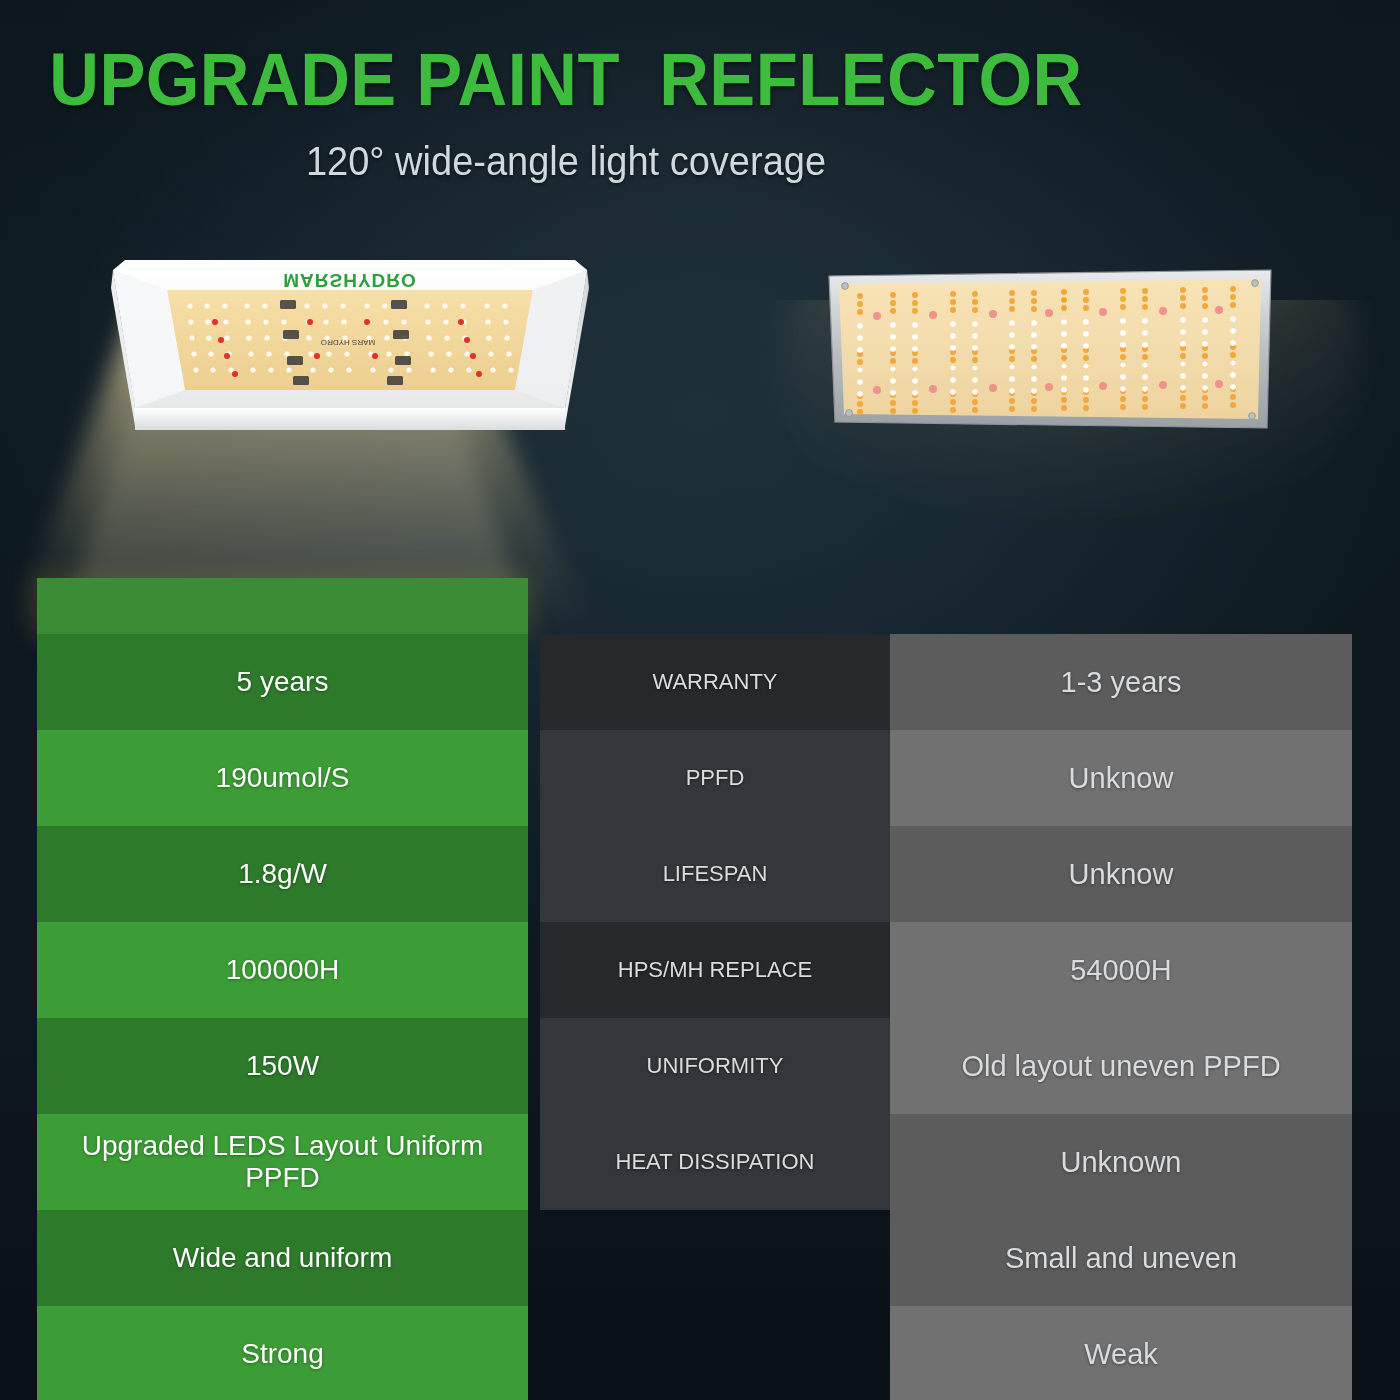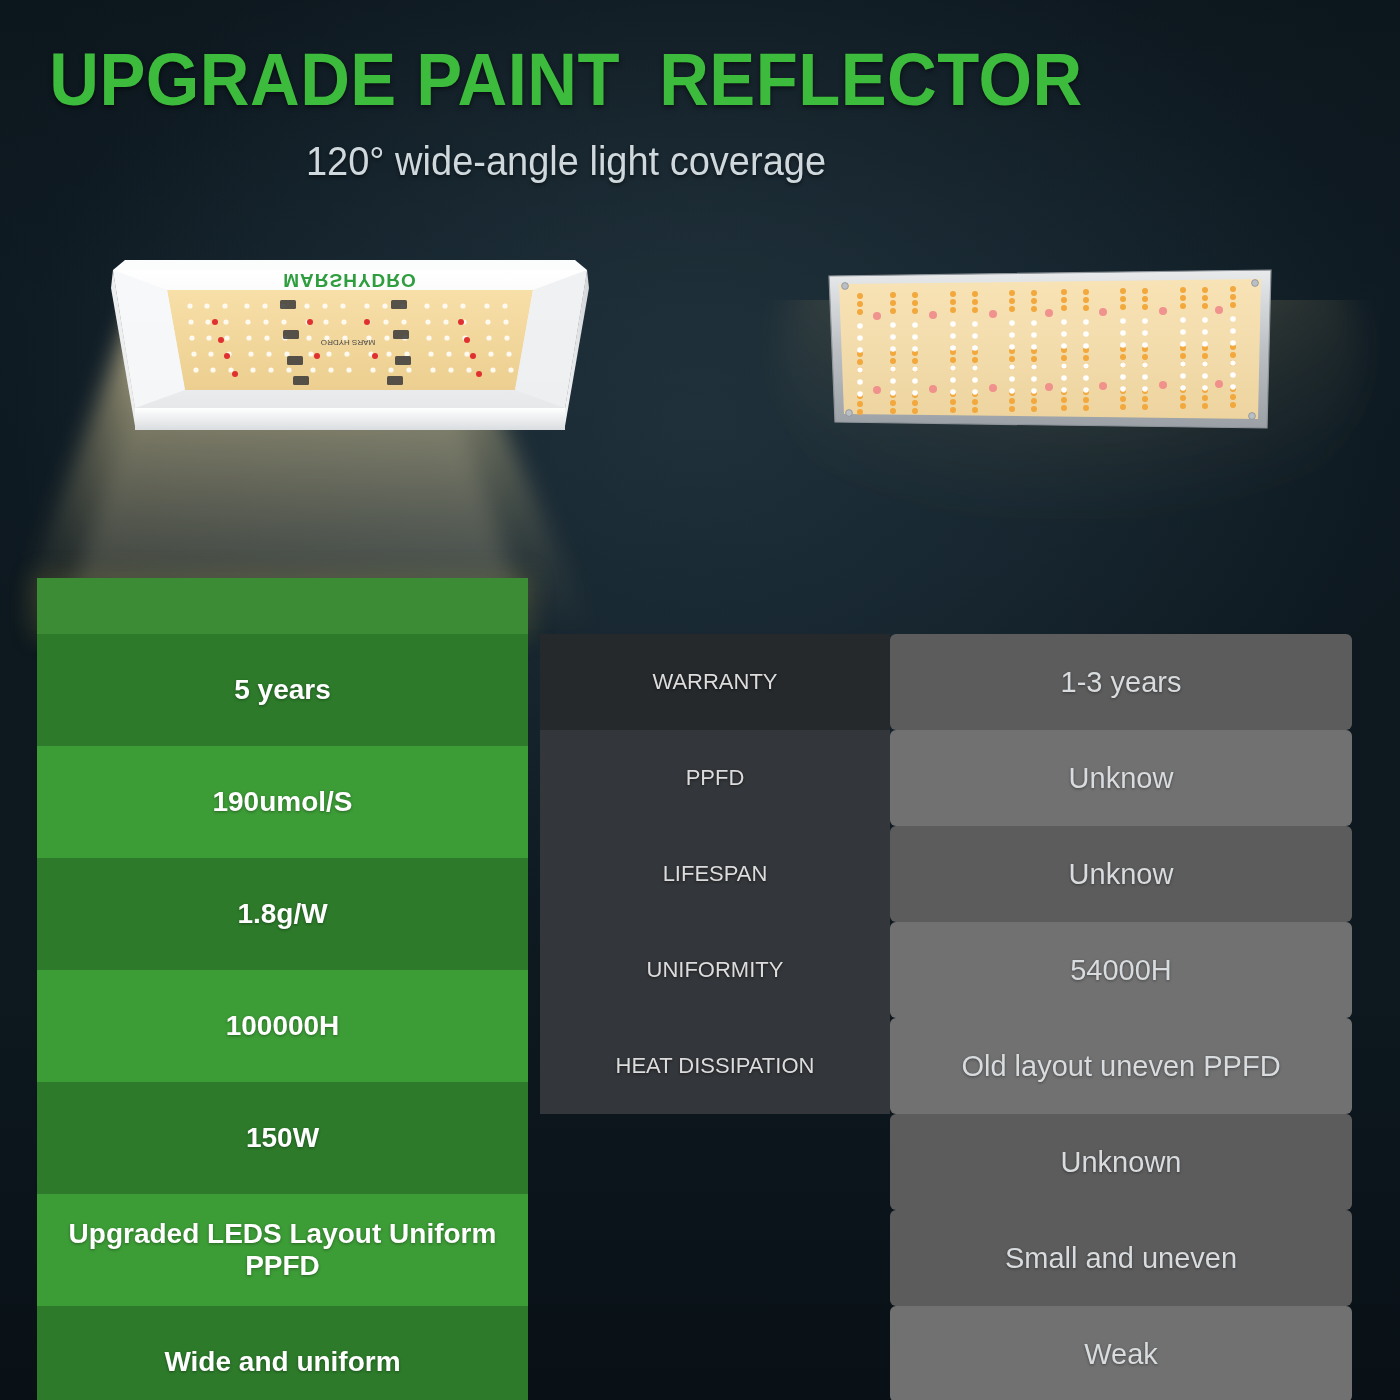--- a/index.html
+++ b/index.html
@@ -134,23 +134,23 @@
   }
   .cell {
     display: flex;
     align-items: center;
     justify-content: center;
     box-sizing: border-box;
     padding: 0 8px;
     text-align: center;
   }
   .col-green .cell {
-    height: 112px;
+    height: 96px;
     color: #ffffff;
-    font-weight: bold;
+    font-weight: normal;
     font-size: 28px;
     text-shadow: 0 1px 3px rgba(0,0,0,0.35);
   }
   .col-green .cell.g-dark  { background: #2c7a2a; }
   .col-green .cell.g-light { background: #3c9c36; }
   .col-green .cell.small   { font-size: 28px; }
 
   .col-mid .cell {
     height: 96px;
     color: #dcdcdc;
@@ -160,21 +160,20 @@
   }
   .col-mid .cell.m-dark  { background: #26292c; }
   .col-mid .cell.m-light { background: #33363a; }
 
   .col-right .cell {
     height: 96px;
     color: #d8dcde;
     font-weight: normal;
     font-size: 29px;
     text-shadow: 0 1px 3px rgba(0,0,0,0.4);
-    border-radius: 6px;
   }
   .col-right .cell.r-dark  { background: #5c5c5c; }
   .col-right .cell.r-light { background: #717171; }
 
   .mid-spacer, .right-spacer { height: 56px; }
 </style>
 </head>
 <body>
 
 <div id="stage">
@@ -532,20 +531,21 @@
       <div class="cell g-light small">Upgraded LEDS Layout Uniform PPFD</div>
       <div class="cell g-dark">Wide and uniform</div>
       <div class="cell g-light">Strong</div>
     </div>
 
     <div class="col col-mid">
       <div class="mid-spacer"></div>
       <div class="cell m-dark">WARRANTY</div>
       <div class="cell m-light">PPFD</div>
       <div class="cell m-light">LIFESPAN</div>
+      <div class="cell m-dark">HPS/MH REPLACE</div>
       <div class="cell m-light">UNIFORMITY</div>
       <div class="cell m-light">HEAT DISSIPATION</div>
     </div>
 
     <div class="col col-right">
       <div class="right-spacer"></div>
       <div class="cell r-dark">1-3 years</div>
       <div class="cell r-light">Unknow</div>
       <div class="cell r-dark">Unknow</div>
       <div class="cell r-light">54000H</div>

